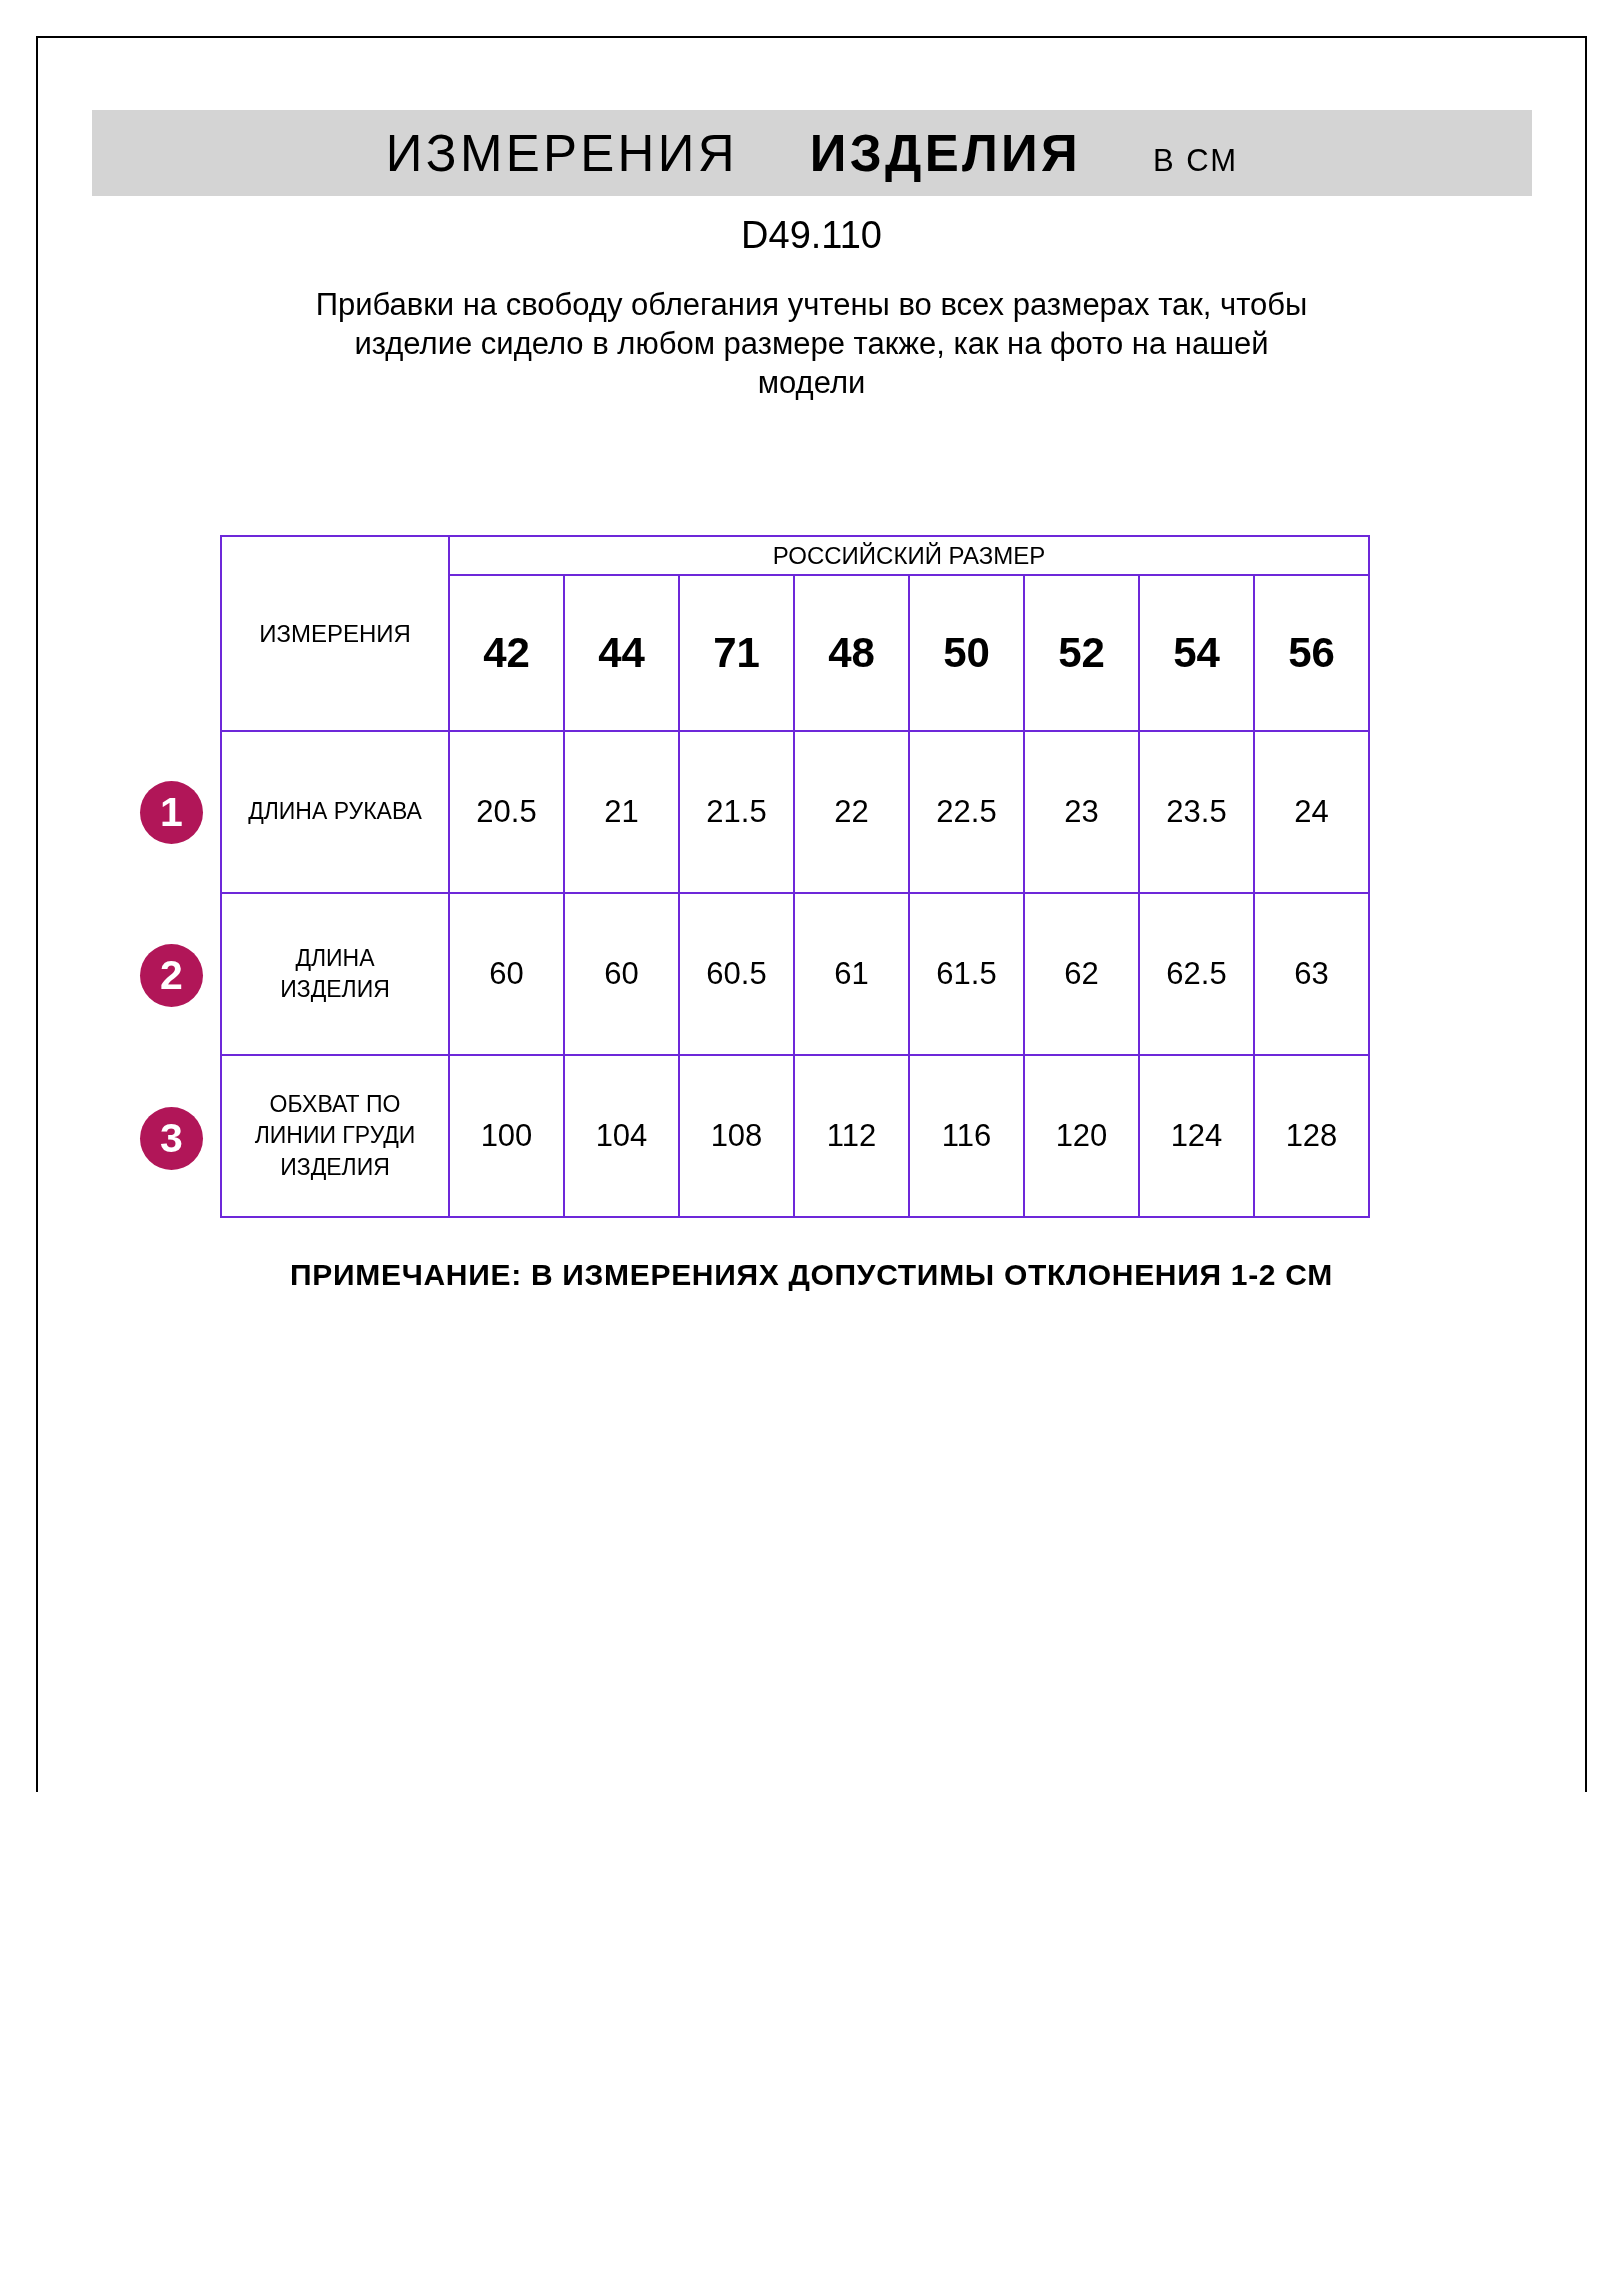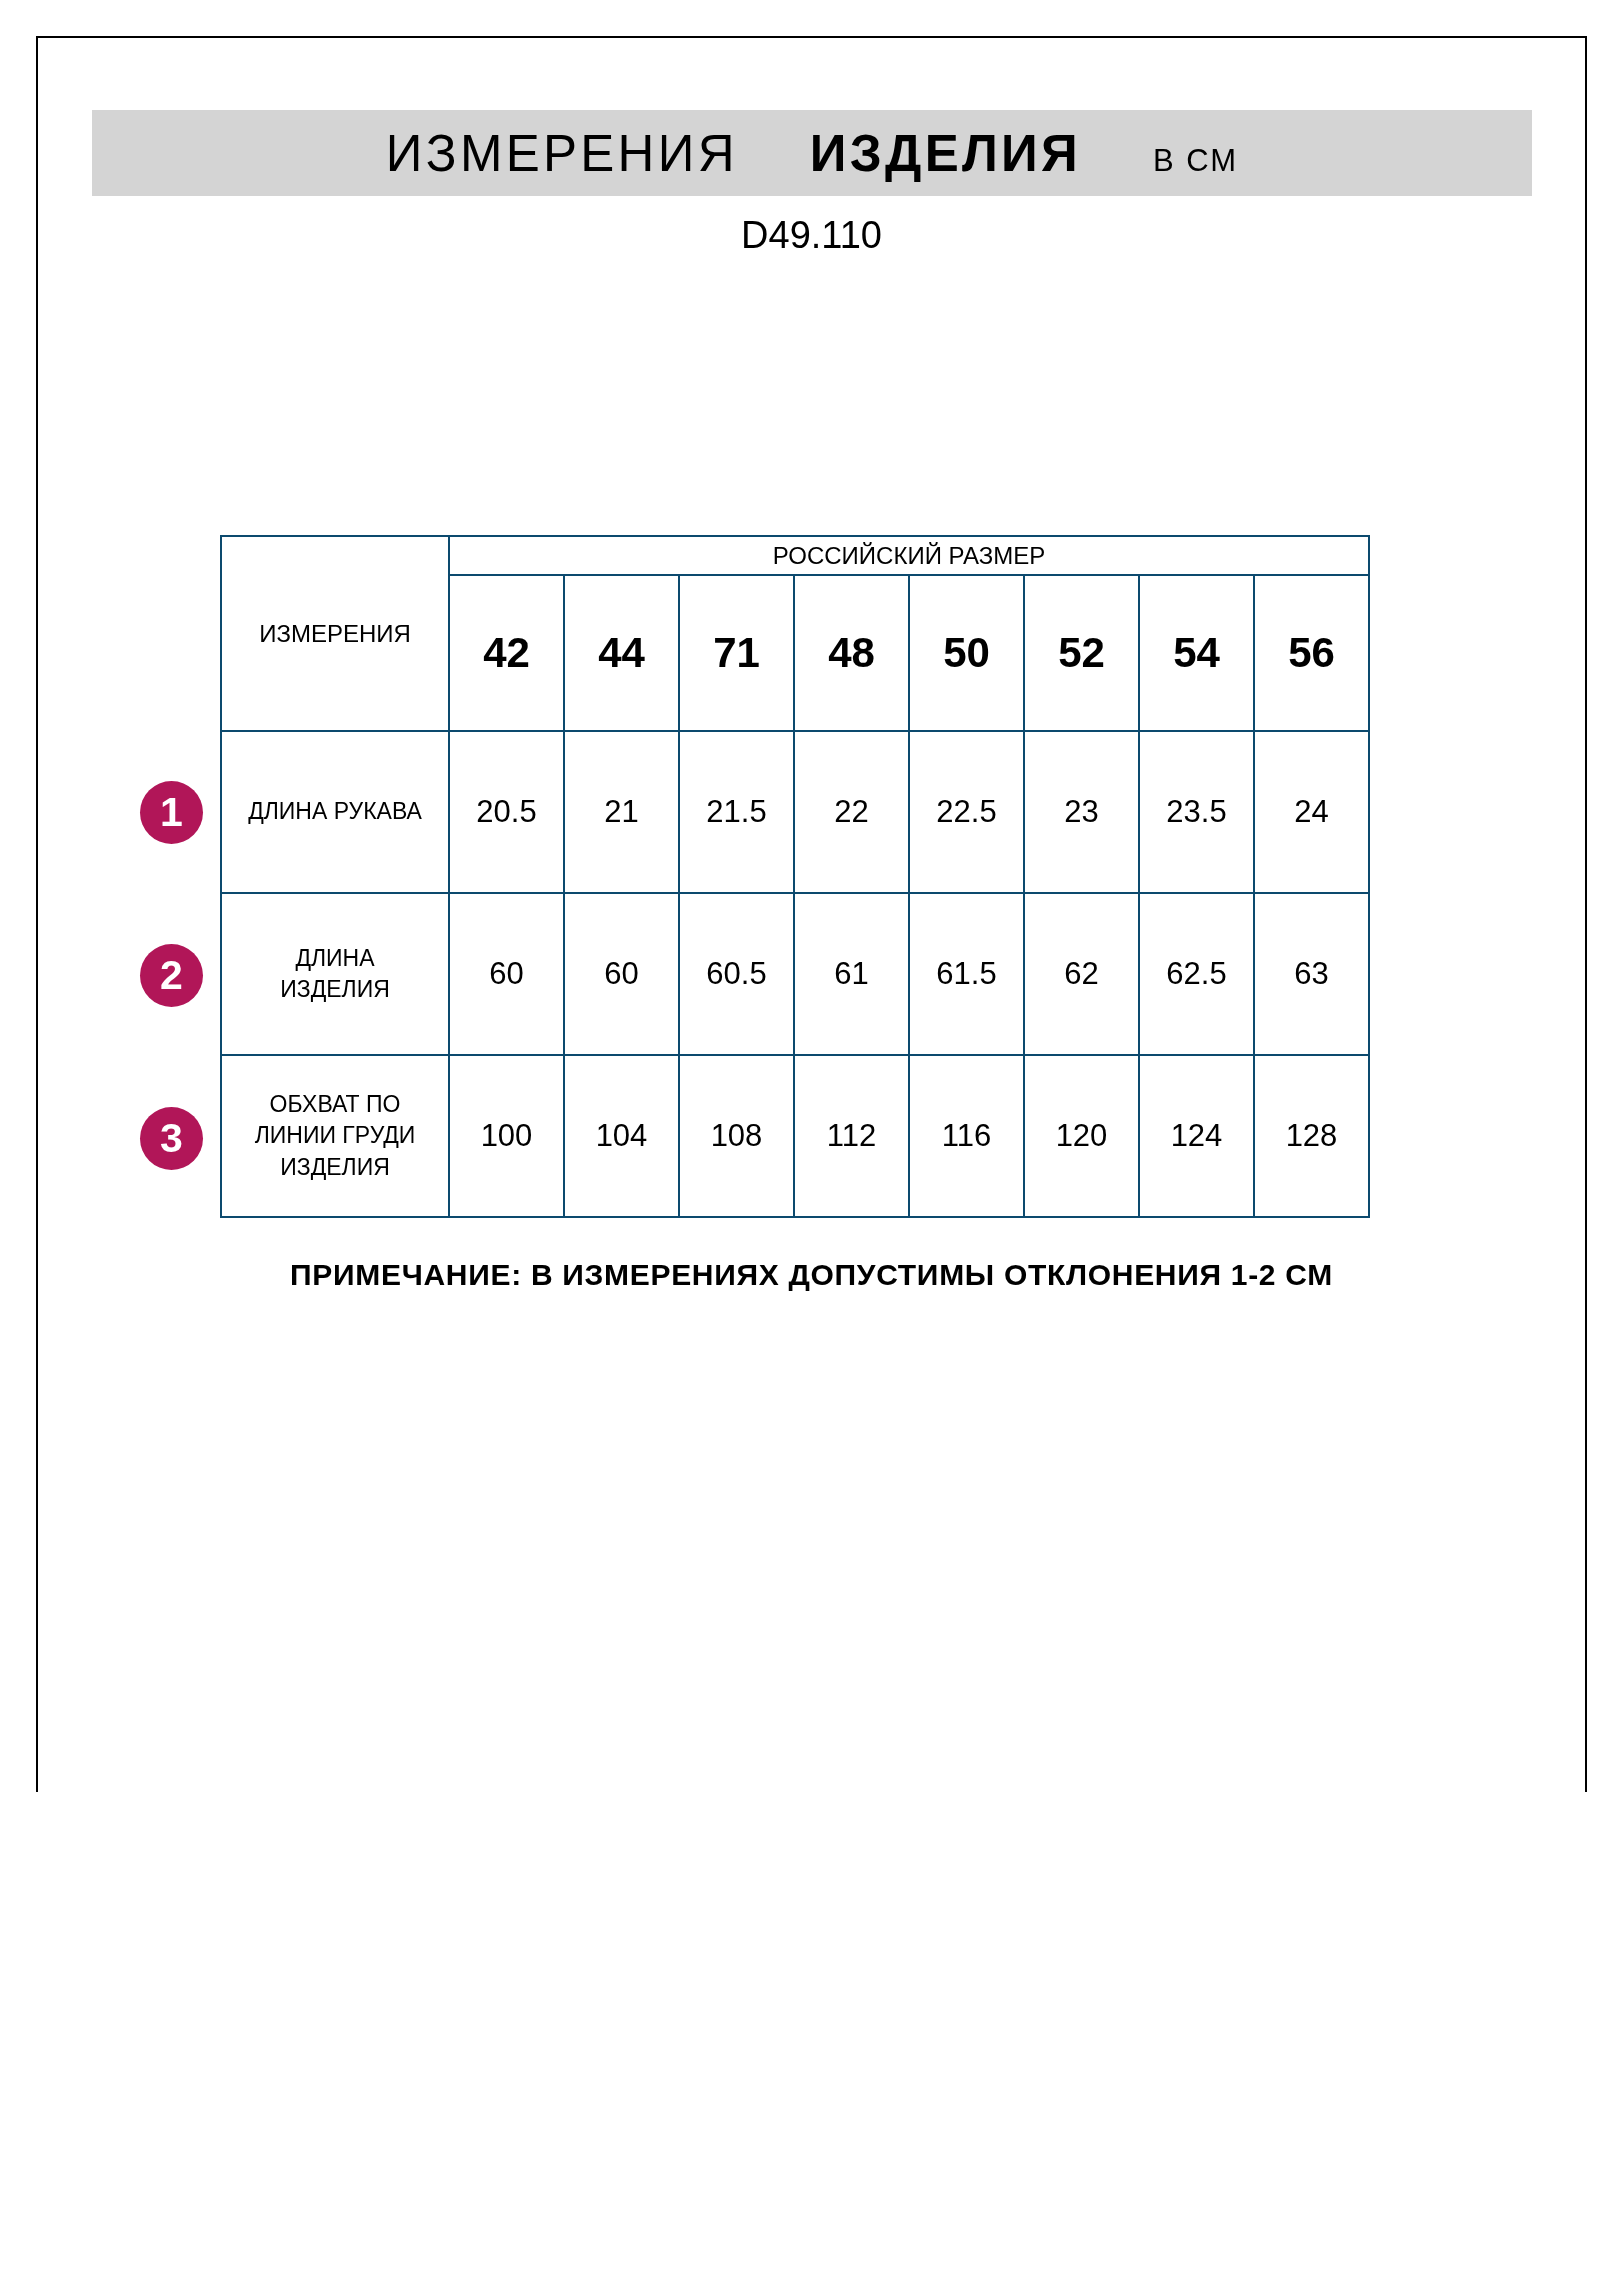--- a/index.html
+++ b/index.html
@@ -52,21 +52,21 @@
     line-height: 1.26;
     white-space: pre-line;
   }
   table.size-table {
     position: absolute;
     left: 220px; top: 535px;
     border-collapse: collapse;
     table-layout: fixed;
   }
   table.size-table td {
-    border: 2px solid #0c4a6e;
+    border: 2px solid #6d28d9;
     text-align: center;
     vertical-align: middle;
   }
   td.corner { font-size: 24px; font-weight: 400; }
   td.group  { font-size: 24px; font-weight: 400; height: 39px; }
   tr.sizes  { height: 156px; }
   tr.sizes td { font-size: 42px; font-weight: 700; }
   tr.datarow { height: 162px; }
   td.rowlabel {
     font-size: 23px;
@@ -109,20 +109,23 @@
   <div class="frame"></div>
 
   <div class="title-bar">
     <span class="title-main">ИЗМЕРЕНИЯ</span>
     <span class="title-bold">ИЗДЕЛИЯ</span>
     <span class="title-unit">В СМ</span>
   </div>
 
   <div class="model">D49.110</div>
 
+  <div class="desc">Прибавки на свободу облегания учтены во всех размерах так, чтобы
+изделие сидело в любом размере также, как на фото на нашей
+модели</div>
 
   <table class="size-table">
     <colgroup>
       <col style="width:228px">
       <col style="width:115px">
         <col style="width:115px">
         <col style="width:115px">
         <col style="width:115px">
       <col style="width:115px">
         <col style="width:115px">

